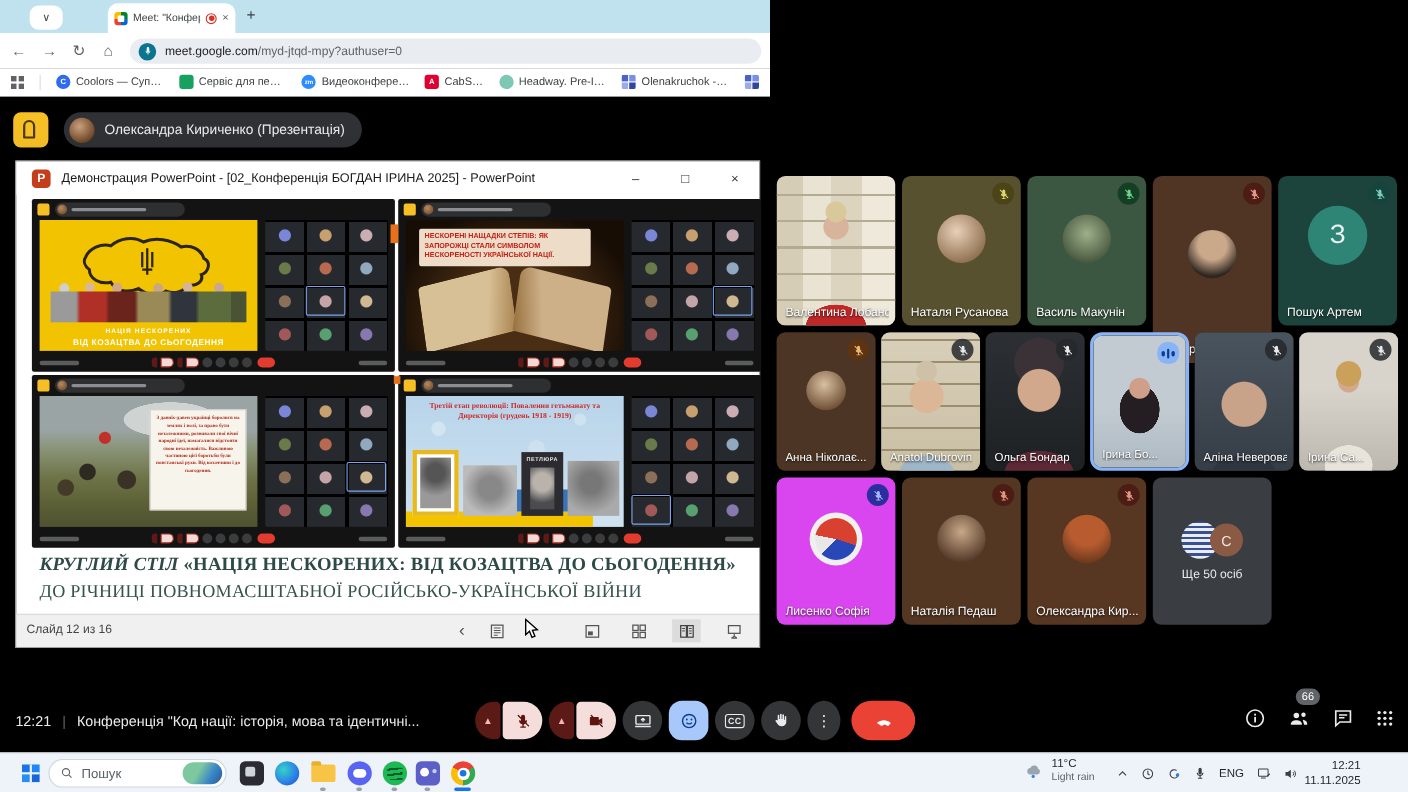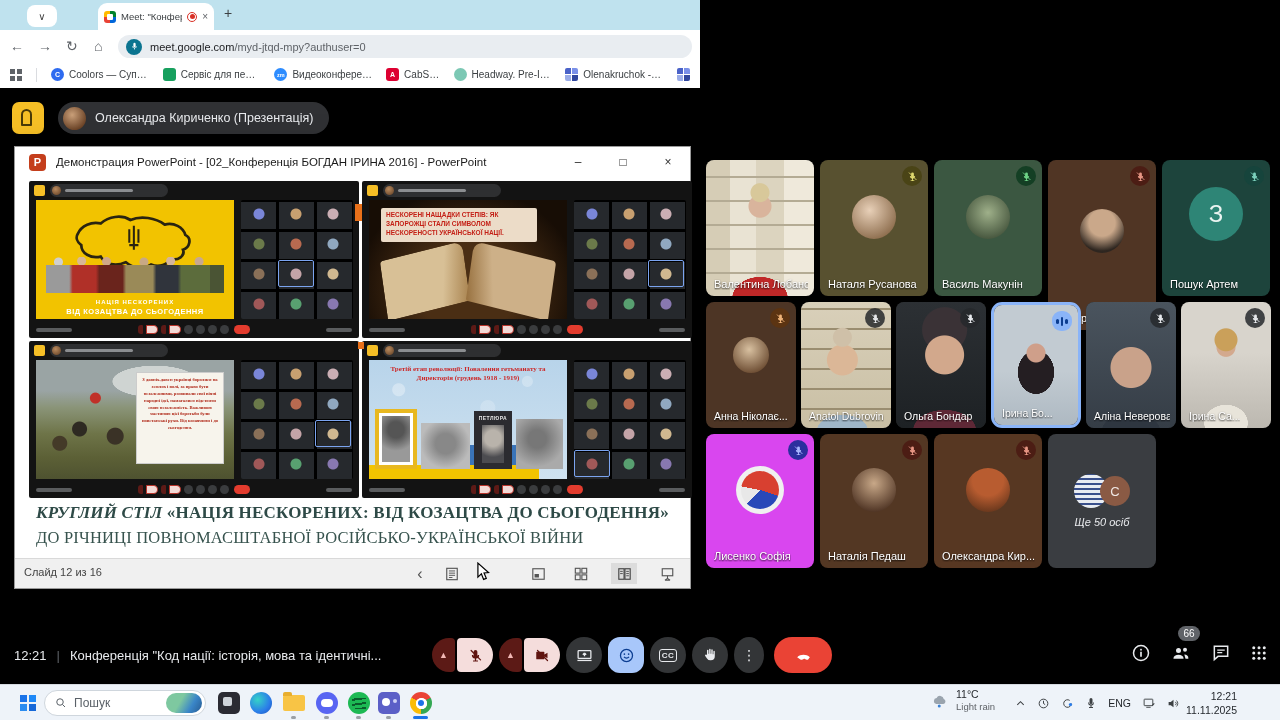--- a/index.html
+++ b/index.html
@@ -236,21 +236,21 @@
   .v-irynas{background:
     radial-gradient(circle at 50% 30%,#caa05a 0 11px,transparent 12px),
     radial-gradient(circle at 50% 36%,#d3a98e 0 9px,transparent 10px),
     radial-gradient(ellipse 36px 30px at 50% 96%,#e8e4da 0 60%,transparent 61%),
     linear-gradient(180deg,#d8d4cc 0 40%,#bcb8b0);}
   .ov-wrap{position:absolute;inset:0;display:flex;flex-direction:column;align-items:center;justify-content:center;gap:8px;}
   .ov-circles{display:flex;align-items:center;}
   .ov-logo{width:34px;height:34px;border-radius:50%;background:repeating-linear-gradient(0deg,#e8ecf2 0 3px,#39508c 3px 5px);}
   .ov-c{width:30px;height:30px;border-radius:50%;background:#8a5a44;color:#f0e8e4;font-size:13px;
     display:flex;align-items:center;justify-content:center;margin-left:-8px;}
-  .ov-label{font-size:11px;color:#e8eaed;font-style:italic;}
+  .ov-label{font-size:11px;color:#e8eaed;}
 
   
   .mb-left{position:absolute;left:14px;top:634px;height:42px;display:flex;align-items:center;gap:10px;
     color:#e8eaed;font-size:13px;}
   .mb-div{color:#5f6368;}
   .mb-center{position:absolute;left:432px;top:634px;height:42px;display:flex;align-items:center;gap:6px;}
   .splitbtn{display:flex;gap:2px;}
   .sb-arrow{width:23px;height:34px;background:#5c1a16;border-radius:17px 4px 4px 17px;display:flex;align-items:center;
     justify-content:center;color:#f2b8b5;font-size:9px;}
   .sb-main{width:36px;height:34px;background:#f5dddc;border-radius:4px 17px 17px 4px;display:flex;align-items:center;
@@ -368,21 +368,21 @@
 
   <div class="share-app"></div>
   <div class="presenter-pill">
     <span class="presenter-ava"></span>
     <span class="presenter-name">Олександра Кириченко (Презентація)</span>
   </div>
 
   <div class="ppt">
     <div class="ppt-titlebar">
       <span class="ppt-logo">P</span>
-      <span class="ppt-title">Демонстрация PowerPoint - [02_Конференція БОГДАН ІРИНА 2016] - PowerPoint</span>
+      <span class="ppt-title">Демонстрация PowerPoint - [02_Конференція БОГДАН ІРИНА 2025] - PowerPoint</span>
     </div>
     <span class="winbtn" style="right:90px;">–</span>
     <span class="winbtn" style="right:45px;">□</span>
     <span class="winbtn" style="right:0;">×</span>
 
     <div class="mini" style="left:14px;top:34px;">
       <span class="m-app"></span>
       <span class="m-pill"></span>
       <div class="m-slide s1">
         <svg class="map" width="142" height="64" viewBox="0 0 120 56">

